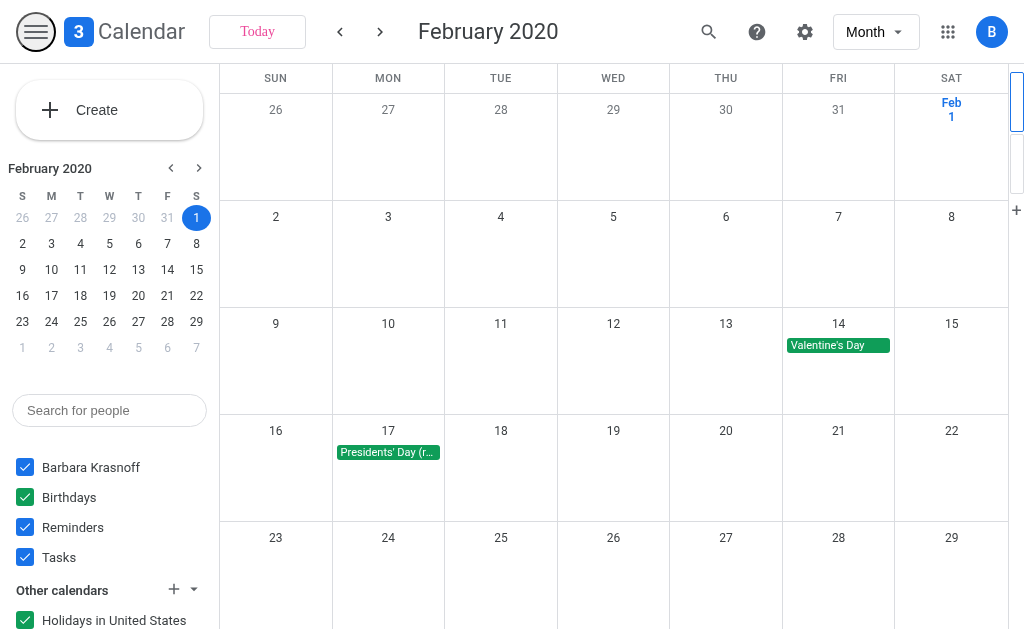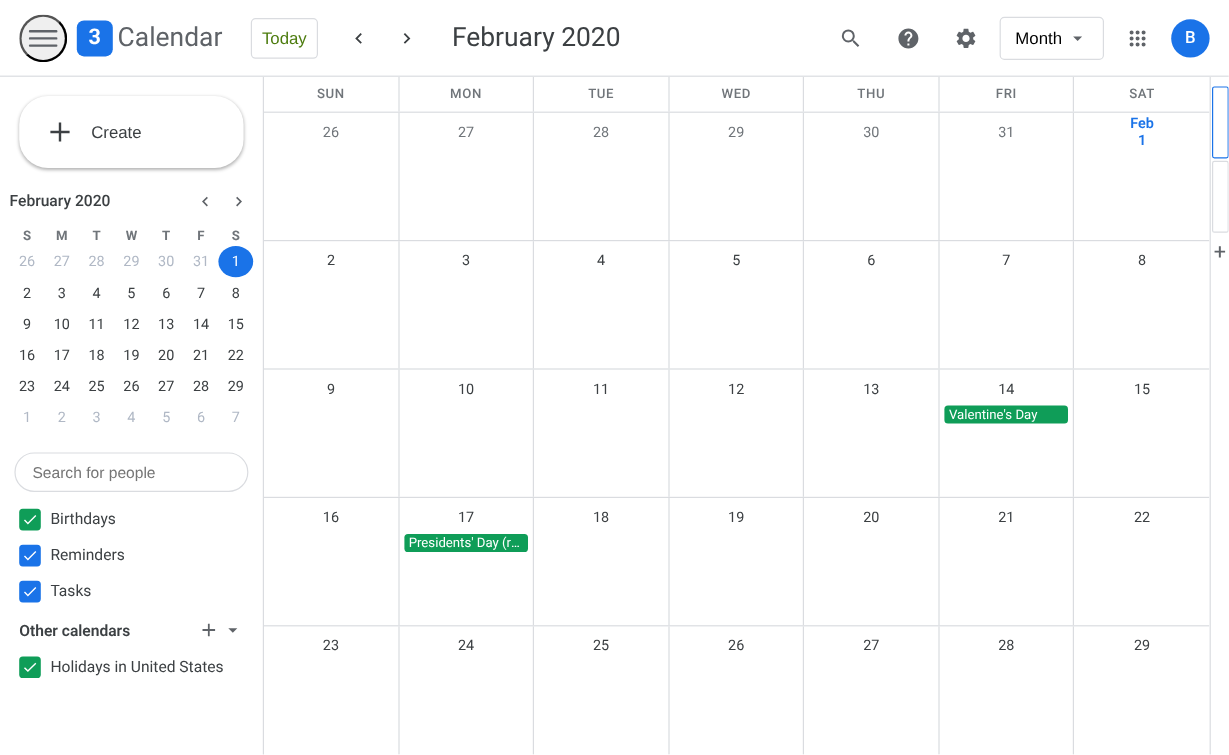--- a/index.html
+++ b/index.html
@@ -6,21 +6,21 @@
     body { font-family: 'Google Sans', Roboto, Arial, sans-serif; font-size: 13px; color: #202124; background: #fff; display: flex; flex-direction: column; height: 629px; overflow: hidden; }
 
     
     .topbar { display: flex; align-items: center; height: 64px; padding: 0 16px; border-bottom: 1px solid #dadce0; flex-shrink: 0; }
     .topbar-left { display: flex; align-items: center; gap: 8px; min-width: 210px; }
     .menu-icon { width: 40px; height: 40px; display: flex; align-items: center; justify-content: center; border-radius: 50%; cursor: pointer; }
     .menu-icon svg { width: 24px; height: 24px; }
     .google-logo { display: flex; align-items: center; gap: 4px; }
     .logo-box { width: 30px; height: 30px; background: #1a73e8; border-radius: 6px; display: flex; align-items: center; justify-content: center; color: white; font-size: 18px; font-weight: bold; }
     .logo-text { font-size: 22px; color: #5f6368; font-weight: 400; }
-    .today-btn { margin-left: 16px; border: 1px solid #dadce0; border-radius: 4px; padding: 8px 8px; font-size: 14px; cursor: pointer; background: #fff; color: #4d7c0f; }
+    .today-btn { margin-left: 16px; border: 1px solid #dadce0; border-radius: 4px; padding: 8px 30px; font-size: 14px; cursor: pointer; background: #fff; color: #ec4899; font-family: Liberation Serif, serif; }
     .nav-arrows { display: flex; align-items: center; gap: 4px; margin-left: 8px; }
     .nav-arrow { width: 36px; height: 36px; border-radius: 50%; border: none; background: none; cursor: pointer; display: flex; align-items: center; justify-content: center; }
     .month-title { font-size: 22px; font-weight: 400; color: #3c4043; margin-left: 12px; }
     .topbar-right { display: flex; align-items: center; gap: 8px; margin-left: auto; }
     .icon-btn { width: 40px; height: 40px; border-radius: 50%; border: none; background: none; cursor: pointer; display: flex; align-items: center; justify-content: center; }
     .month-dropdown { display: flex; align-items: center; border: 1px solid #dadce0; border-radius: 4px; padding: 8px 12px; font-size: 14px; cursor: pointer; background: #fff; gap: 4px; text-align: center; }
     .avatar { width: 32px; height: 32px; border-radius: 50%; background: #1a73e8; color: white; display: flex; align-items: center; justify-content: center; font-size: 14px; font-weight: 500; cursor: pointer; }
 
     
     .main { display: flex; flex: 1; overflow: hidden; }
@@ -32,21 +32,21 @@
     .mini-cal-header { display: flex; align-items: center; justify-content: space-between; margin-bottom: 8px; }
     .mini-cal-title { font-size: 13px; font-weight: 500; color: #3c4043; }
     .mini-cal-nav { display: flex; gap: 4px; }
     .mini-nav-btn { width: 24px; height: 24px; border-radius: 50%; border: none; background: none; cursor: pointer; display: flex; align-items: center; justify-content: center; }
     .mini-grid { width: 100%; }
     .mini-grid table { width: 100%; border-collapse: collapse; }
     .mini-grid th { font-size: 11px; color: #70757a; text-align: center; padding: 2px; width: 26px; }
     .mini-grid td { text-align: center; padding: 1px; width: 26px; height: 26px; font-size: 12px; color: #3c4043; cursor: pointer; border-radius: 50%; }
     .mini-grid td.today { background: #1a73e8; color: white; border-radius: 50%; }
     .mini-grid td.other-month { color: #b0b8c5; }
-    .search-people { margin: 8px 12px; }
+    .search-people { margin: 25px 12px; }
     .search-people input { width: 100%; border: 1px solid #dadce0; border-radius: 20px; padding: 8px 14px; font-size: 13px; outline: none; color: #3c4043; }
     .section-header { display: flex; align-items: center; justify-content: space-between; padding: 8px 16px 4px; font-size: 13px; font-weight: 600; color: #3c4043; }
     .section-expand { background: none; border: none; cursor: pointer; color: #5f6368; }
     .calendar-item { display: flex; align-items: center; gap: 8px; padding: 6px 16px; cursor: pointer; }
     .cal-checkbox { width: 18px; height: 18px; border-radius: 3px; display: flex; align-items: center; justify-content: center; flex-shrink: 0; }
     .cal-label { font-size: 13px; color: #3c4043; }
 
     
     .calendar-area { flex: 1; display: flex; flex-direction: column; overflow: hidden; }
     .cal-header-row { display: grid; grid-template-columns: repeat(7, 1fr); border-bottom: 1px solid #dadce0; }
@@ -235,20 +235,28 @@
         </table>
       </div>
     </div>
 
     <div class="search-people">
       <input type="text" placeholder="Search for people" style="">
     </div>
 
     <div id="my-cals">
         <div class="calendar-item">
+    <div class="cal-checkbox" style="background:#1a73e8">
+      <svg width="14" height="14" viewBox="0 0 24 24" fill="white">
+              <path d="M9 16.17L4.83 12l-1.42 1.41L9 19 21 7l-1.41-1.41z"></path>
+            </svg>
+    </div>
+    <span class="cal-label">Barbara Krasnoff</span>
+  </div>
+        <div class="calendar-item">
     <div class="cal-checkbox" style="background:#0f9d58">
       <svg width="14" height="14" viewBox="0 0 24 24" fill="white">
               <path d="M9 16.17L4.83 12l-1.42 1.41L9 19 21 7l-1.41-1.41z"></path>
             </svg>
     </div>
     <span class="cal-label">Birthdays</span>
   </div>
         <div class="calendar-item">
     <div class="cal-checkbox" style="background:#1a73e8">
       <svg width="14" height="14" viewBox="0 0 24 24" fill="white">

